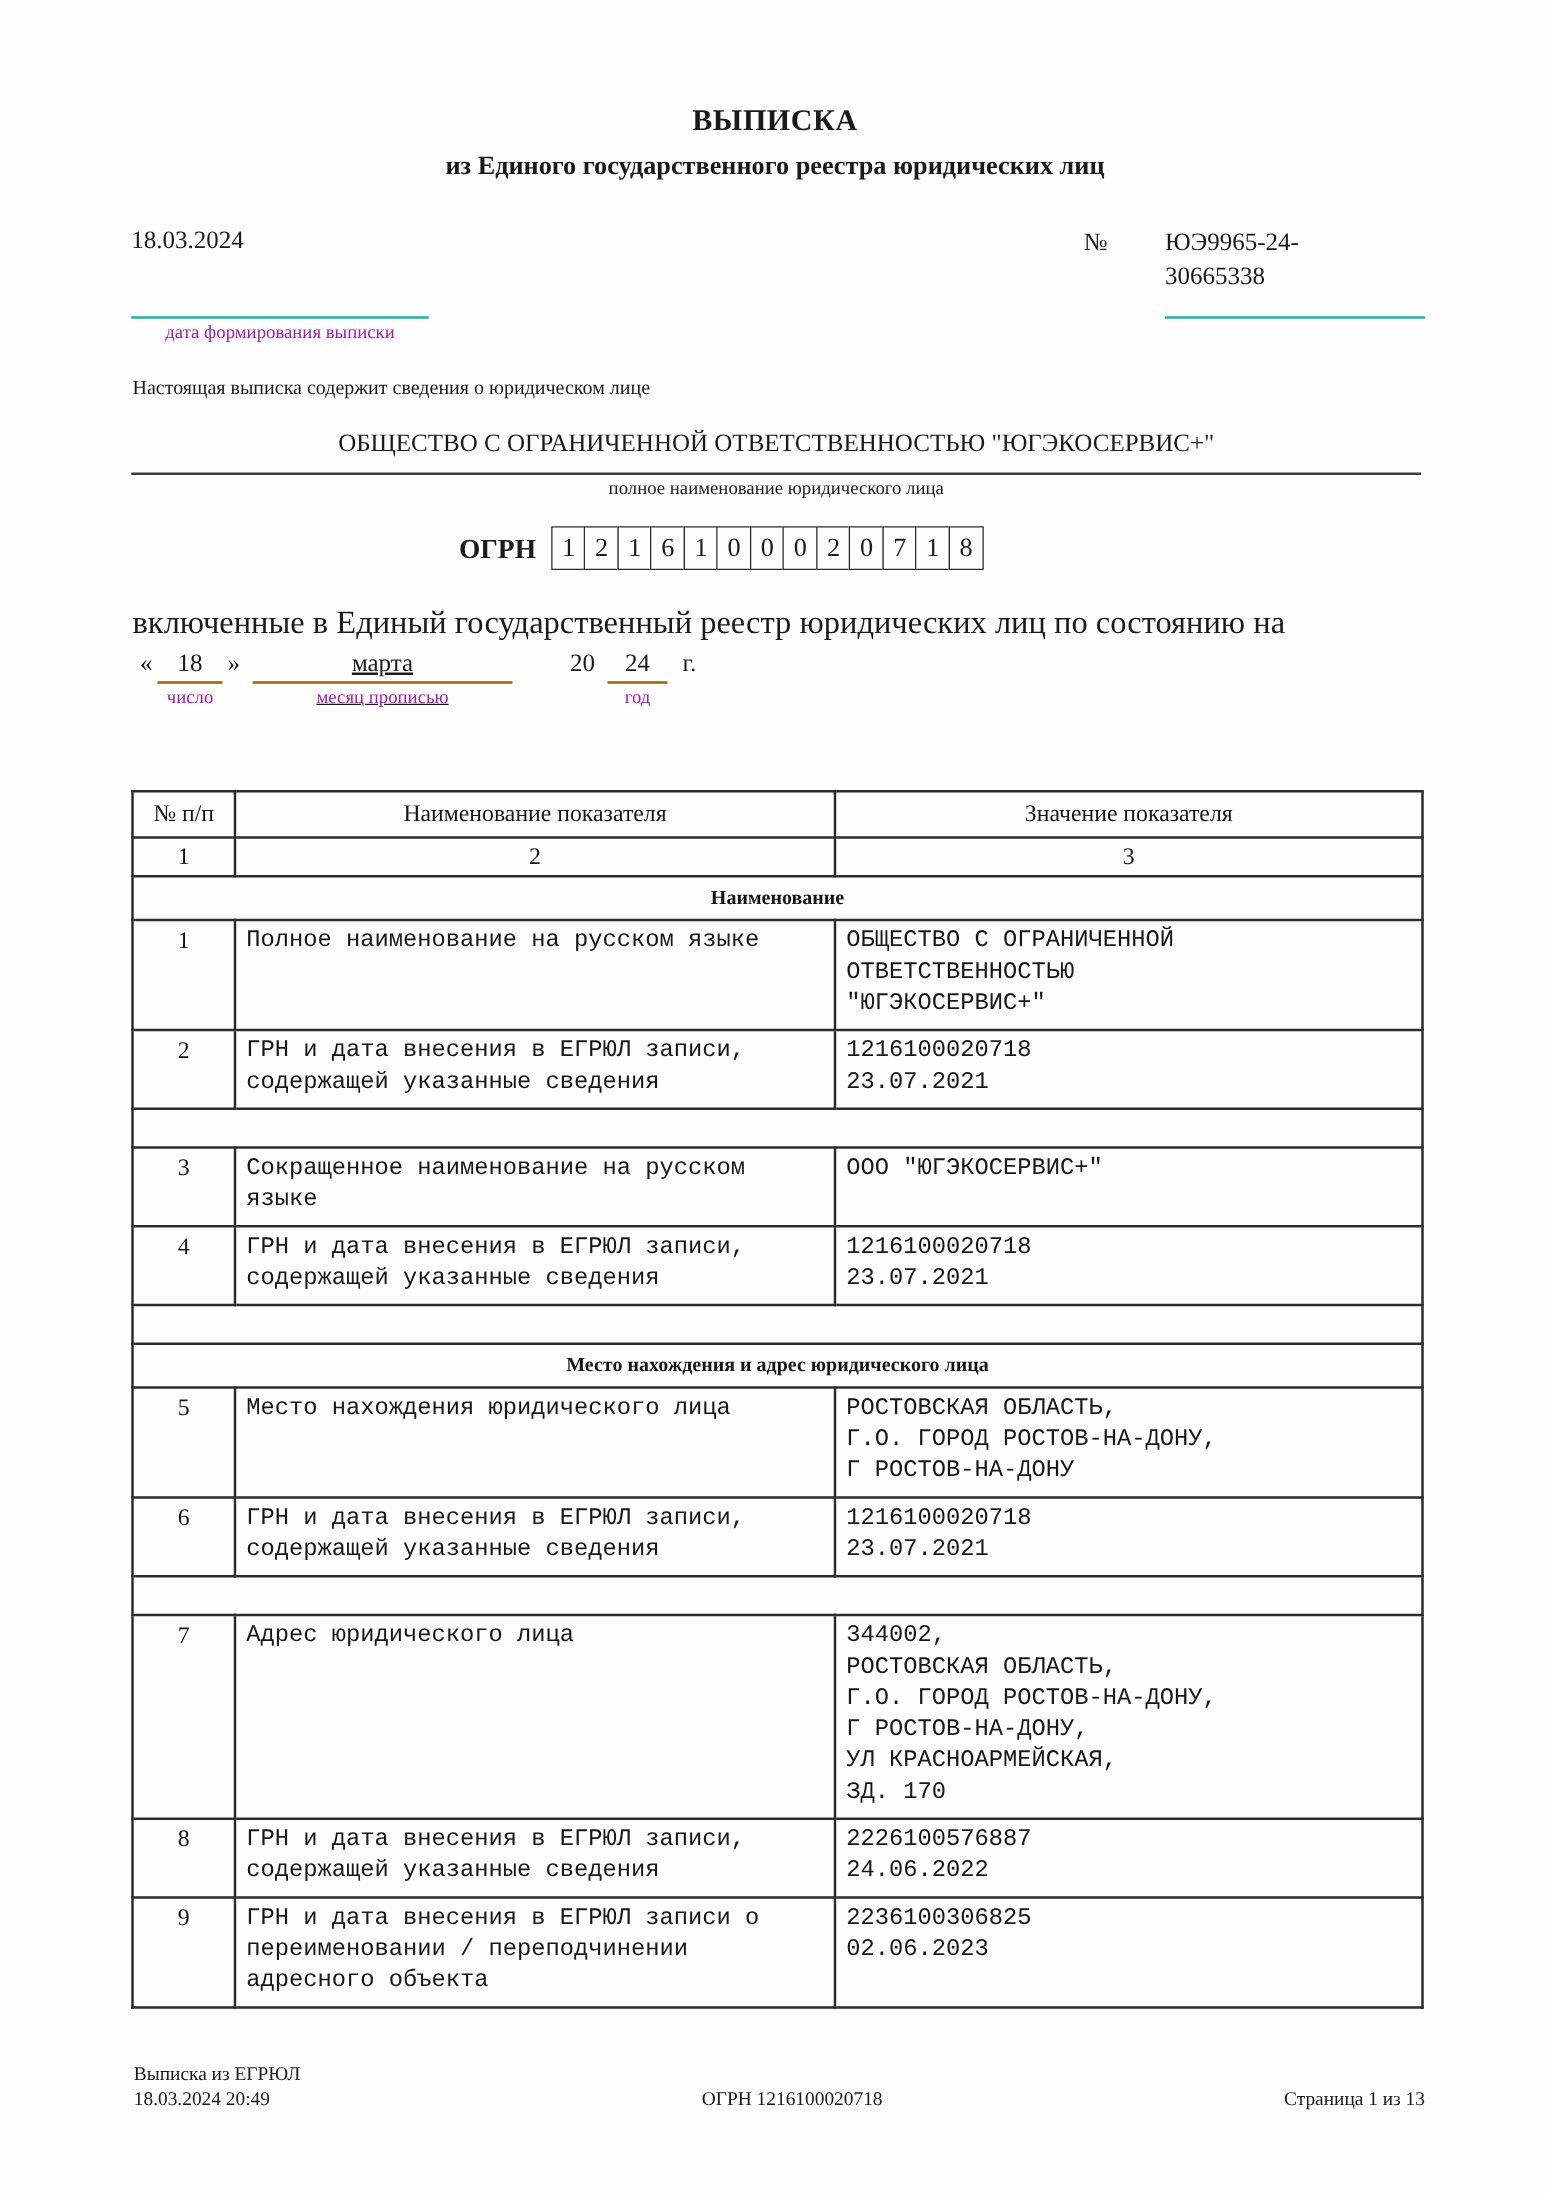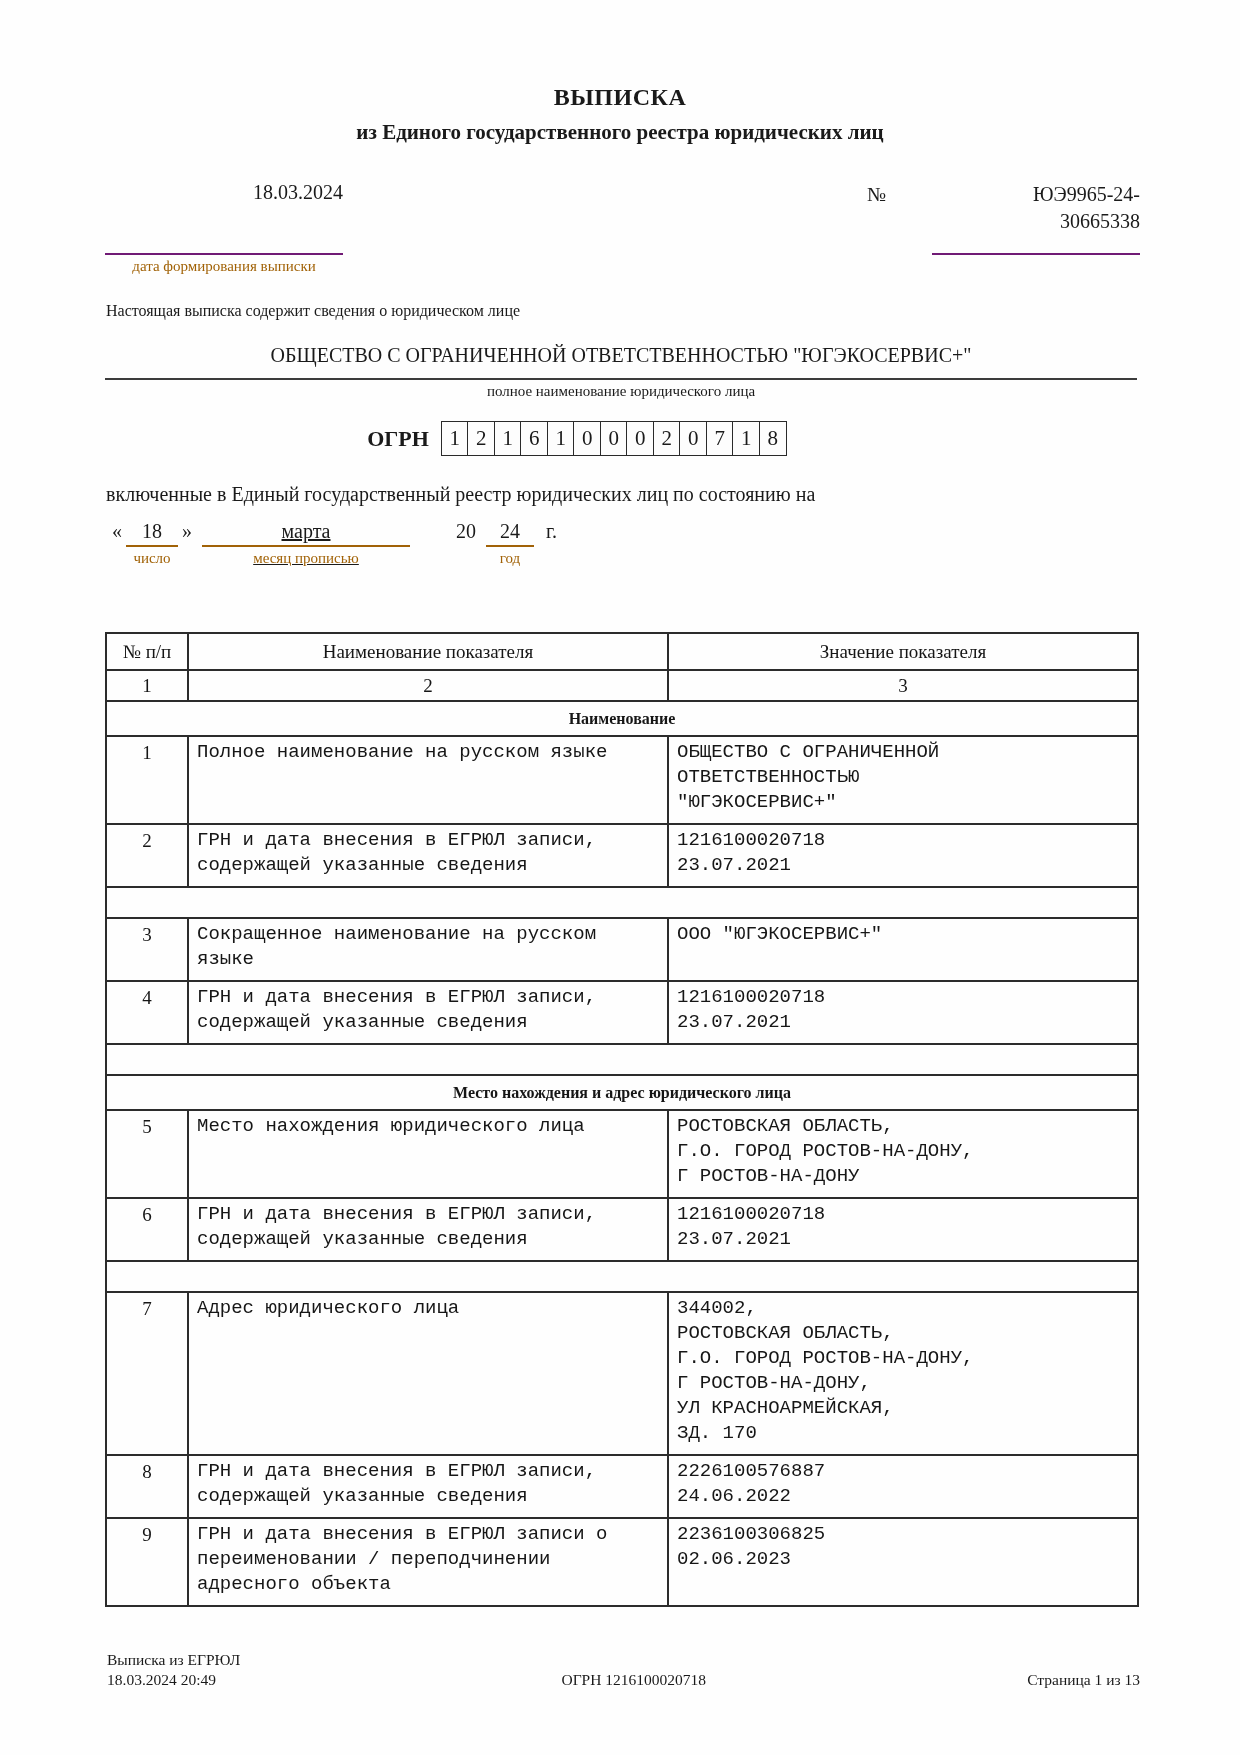--- a/index.html
+++ b/index.html
@@ -22,25 +22,25 @@
     position: absolute; top: 120px; left: 0; width: 100%;
     text-align: center; font-size: 21px; font-weight: bold;
   }
 
   
   .head-row {
     position: absolute; top: 181px; left: 105px; right: 100px;
     display: flex; justify-content: space-between; align-items: flex-start;
     font-size: 20px;
   }
-  .uline-field { border-bottom: 2px solid #701a75; text-align: right; }
+  .uline-field { border-bottom: 2px solid #14b8a6; text-align: left; }
   .date-block { width: 238px; }
   .date-block .uline-field { height: 74px; }
   .field-caption {
-    font-size: 15px; text-align: center; padding-top: 3px; color: #a16207;
+    font-size: 15px; text-align: center; padding-top: 3px; color: #a21caf;
   }
   .number-block { display: flex; align-items: flex-start; }
   .number-label { margin-right: 46px; padding-top: 2px; }
   .number-field-wrap { width: 208px; }
   .number-field-wrap .uline-field { min-height: 74px; line-height: 27px; }
   .number-text { display: inline-block; max-width: 132px; }
 
   
   .intro-line { position: absolute; top: 302px; left: 106px; font-size: 16px; text-align: right; }
   .company-block { position: absolute; top: 344px; left: 105px; right: 103px; text-align: center; }
@@ -56,21 +56,21 @@
   .ogrn-label { font-size: 22px; font-weight: bold; margin-right: 12px; }
   .ogrn-boxes { display: flex; }
   .ogrn-digit {
     width: 28px; height: 35px; border: 1.5px solid #2a2a2a; margin-left: -1.5px;
     display: flex; align-items: center; justify-content: center;
     font-size: 21px; background: #fdfdfd;
   }
   .ogrn-boxes .ogrn-digit:first-child { margin-left: 0; }
 
   
-  .included-line { position: absolute; top: 483px; left: 106px; font-size: 20px; }
+  .included-line { position: absolute; top: 483px; left: 106px; font-size: 26px; }
   .asof-row {
     position: absolute; top: 520px; left: 108px;
     display: flex; align-items: flex-start; font-size: 20px;
   }
   .asof-quote { padding: 0 4px; }
   .asof-field { text-align: center; }
   .asof-field .val { border-bottom: 2px solid #a16207; padding-bottom: 2px; }
   .day-field { width: 52px; }
   .month-field { width: 208px; margin-left: 6px; text-decoration: underline; }
   .century { margin-left: 46px; }

